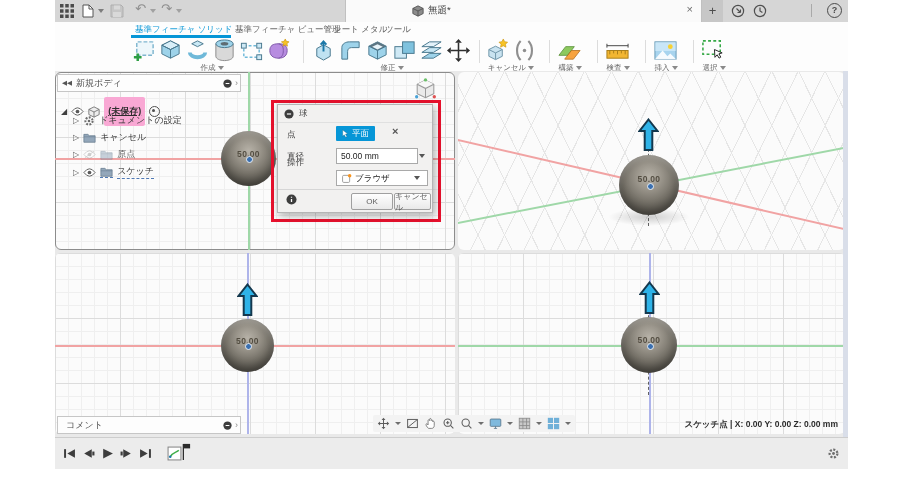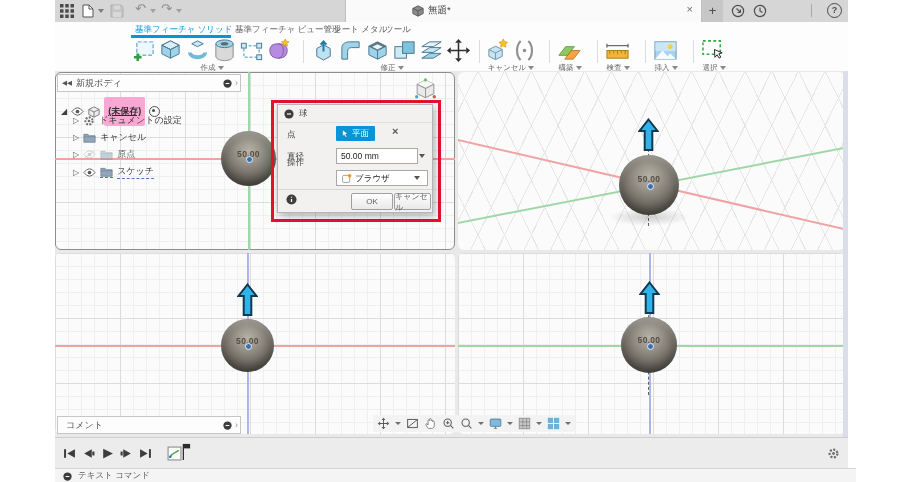--- a/index.html
+++ b/index.html
@@ -610,20 +610,21 @@
             <svg viewBox="0 0 16 16">
               <rect x="1" y="1" width="6.4" height="6.4" fill="#6fb0d8"></rect>
               <rect x="8.6" y="1" width="6.4" height="6.4" fill="#6fb0d8"></rect>
               <rect x="1" y="8.6" width="6.4" height="6.4" fill="#6fb0d8"></rect>
               <rect x="8.6" y="8.6" width="6.4" height="6.4" fill="#6fb0d8"></rect>
             </svg>
           </span>
           <span class="nv-caret"></span>
       </div>
 
+      <div class="status" style="right:10px;top:348px;">スケッチ点 | X: 0.00 Y: 0.00 Z: 0.00 mm</div>
     </div>
 
     <div class="timeline">
       <span class="pb ico" style="left:8px;">
           <svg viewBox="0 0 12 12" fill="#3d3d3d">
             <rect x="1" y="2" width="1.8" height="8"></rect>
             <path d="M11 2v8L4 6z"></path>
           </svg>
         </span>
       <span class="pb ico" style="left:27px;">
@@ -663,24 +664,15 @@
           </svg>
         </span>
       <span class="pb ico" style="left:772px;">
           <svg viewBox="0 0 14 14">
             <circle cx="7" cy="7" r="4.2" fill="none" stroke="#6d6d6d" stroke-width="2.4" stroke-dasharray="2.2 1.6"></circle>
             <circle cx="7" cy="7" r="1.5" fill="#6d6d6d"></circle>
           </svg>
         </span>
     </div>
 
-    <div class="bottombar">
-      <span class="ico" style="width:9px;height:9px;">
-          <svg viewBox="0 0 12 12">
-            <circle cx="6" cy="6" r="5.5" fill="#3d3d3d"></circle>
-            <path d="M3.5 6h5" stroke="#fff" stroke-width="1.4"></path>
-          </svg>
-        </span>
-      <span>テキスト コマンド</span>
-    </div>
 
   </div>
 </div>
 
 </body></html>

